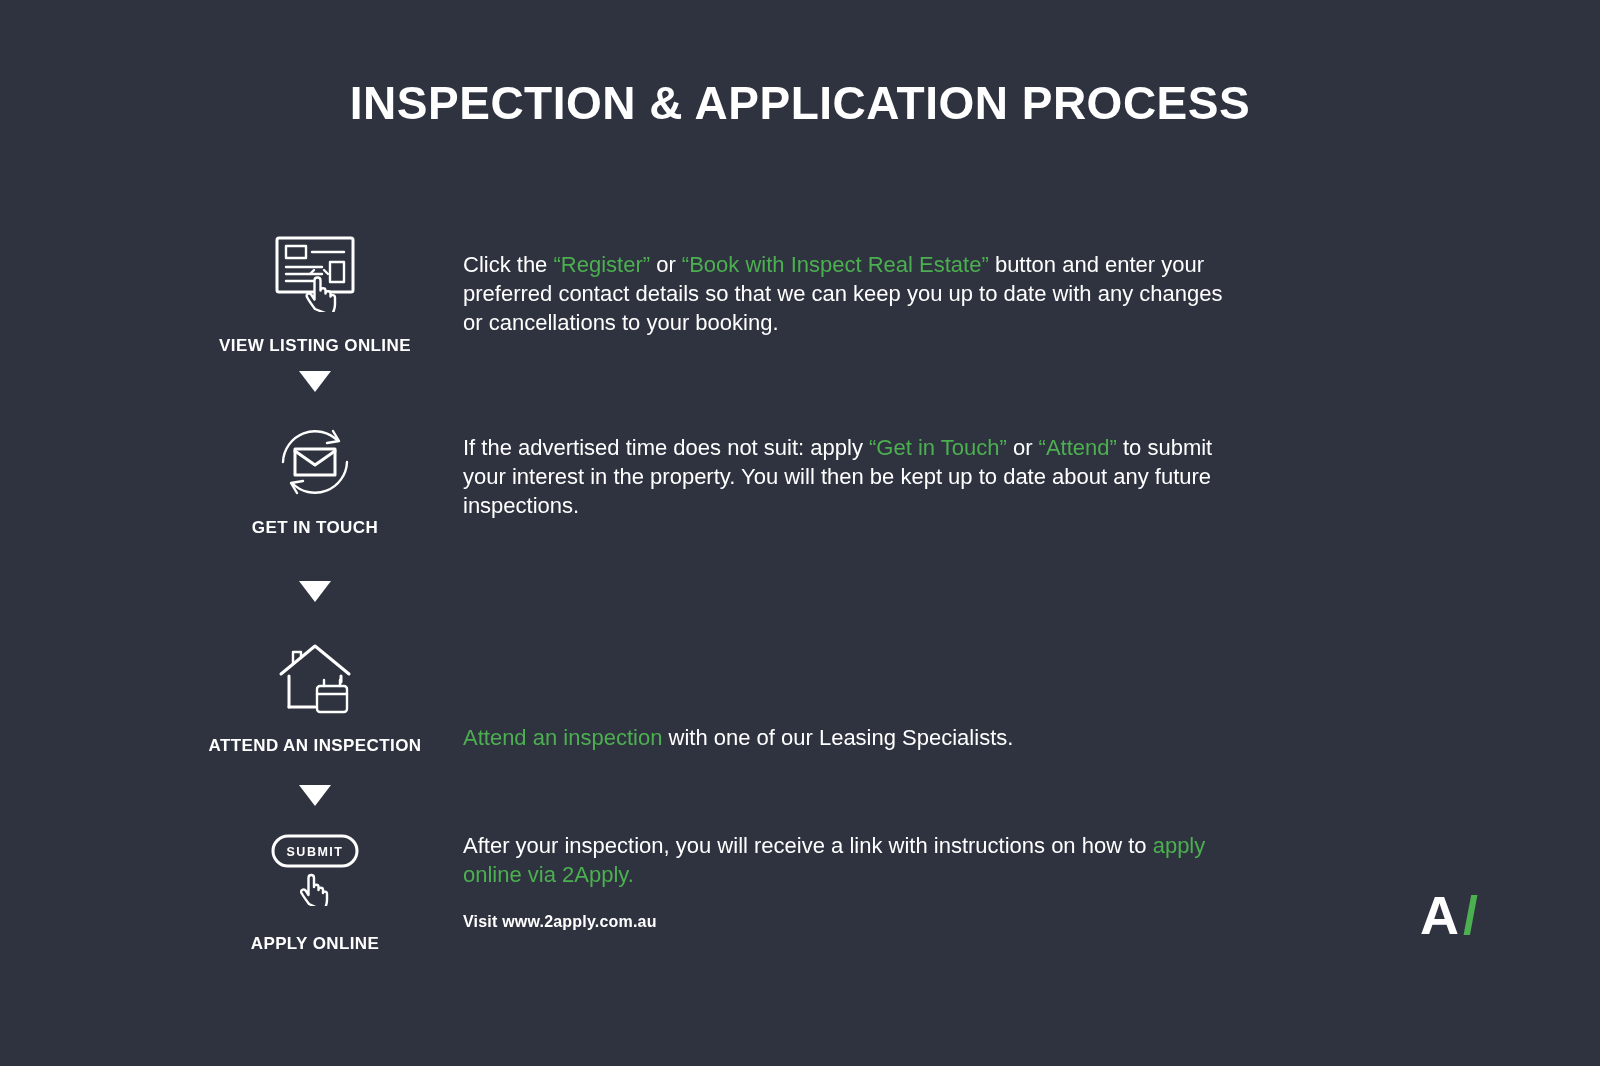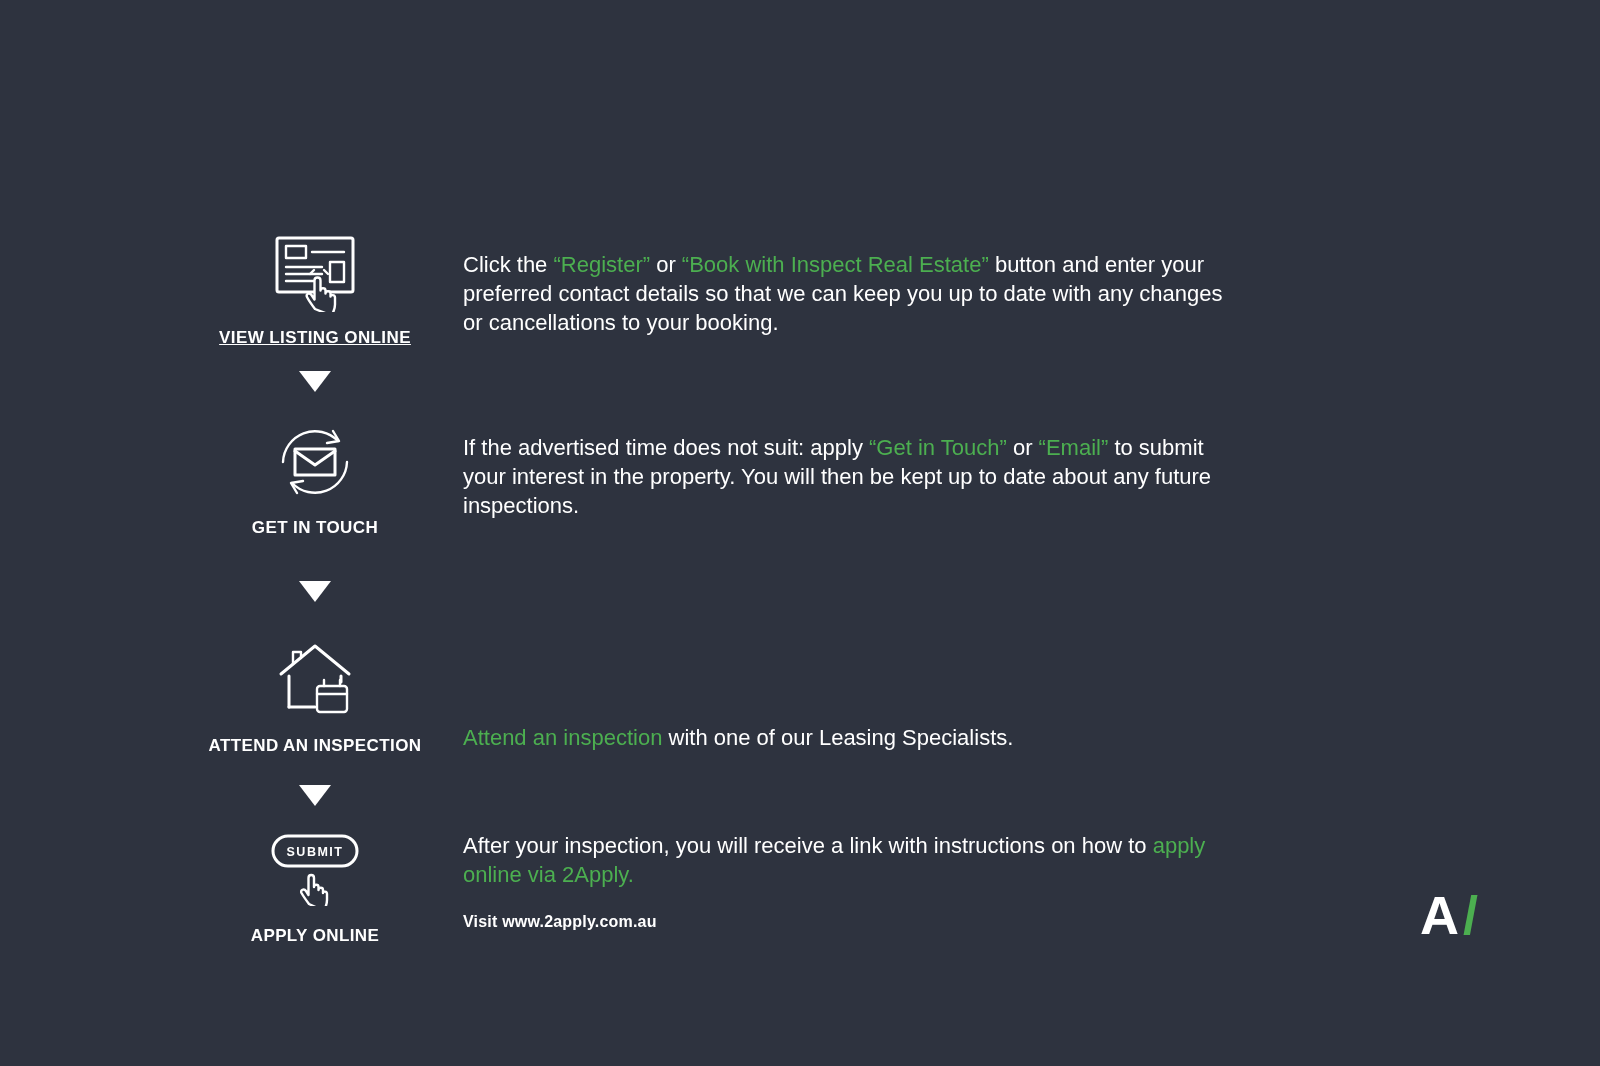--- a/index.html
+++ b/index.html
@@ -25,24 +25,24 @@
   }
   .step{
     position:absolute;left:165px;width:300px;
     text-align:center;
   }
   .step svg{display:block;margin:0 auto;}
   .step-label{
     font-size:17px;font-weight:bold;letter-spacing:0.4px;
     color:var(--text);
   }
-  .s1{top:228px;} .s1 .step-label{margin-top:16px;text-decoration:underline;}
+  .s1{top:228px;} .s1 .step-label{margin-top:24px;}
   .s2{top:416px;} .s2 .step-label{margin-top:10px;}
   .s3{top:632px;} .s3 .step-label{margin-top:20px;}
-  .s4{top:832px;} .s4 .step-label{margin-top:20px;}
+  .s4{top:832px;} .s4 .step-label{margin-top:28px;}
   .arrow{
     position:absolute;left:299px;
     width:0;height:0;
     border-left:16px solid transparent;
     border-right:16px solid transparent;
     border-top:21px solid var(--text);
   }
   .a1{top:371px;} .a2{top:581px;} .a3{top:785px;}
   .desc{
     position:absolute;left:463px;width:780px;
@@ -71,20 +71,21 @@
   .st{stroke:#ffffff;stroke-width:3;fill:none;stroke-linecap:round;stroke-linejoin:round;}
   .st2{stroke:#ffffff;stroke-width:2.4;fill:none;stroke-linecap:round;stroke-linejoin:round;}
   .bgfill{fill:var(--bg);}
   .svgtext{fill:#ffffff;font-family:"Liberation Sans",sans-serif;font-weight:bold;}
 </style>
 </head>
 <body>
 
 <div class="canvas">
 
+  <h1 class="page-title">INSPECTION &amp; APPLICATION PROCESS</h1>
 
   <div class="step s1">
     <svg width="82" height="84" viewBox="0 0 82 84">
       <rect class="st" x="3" y="10" width="76" height="54" rx="2"></rect>
       <rect class="st2" x="12" y="18" width="20" height="12"></rect>
       <line class="st2" x1="38" y1="24" x2="70" y2="24"></line>
       <line class="st2" x1="12" y1="39" x2="48" y2="39"></line>
       <line class="st2" x1="12" y1="46" x2="48" y2="46"></line>
       <line class="st2" x1="12" y1="53" x2="40" y2="53"></line>
       <rect class="st2" x="56" y="34" width="14" height="20"></rect>
@@ -137,21 +138,21 @@
       <rect class="st" x="8" y="4" width="84" height="30" rx="15"></rect>
       <text class="svgtext" x="50" y="24" text-anchor="middle" font-size="12.5" letter-spacing="1.5">SUBMIT</text>
       <g>
         <path class="st2" style="fill:var(--bg);" d="M44 72 c-3-4-5.5-7.5-7.5-11 c-1.5-3 2.5-5 4.5-2 l2.5 4 v-17 c0-4 5.5-4 5.5 0 v9 c0-3 4.5-3 4.5 0 v3 c0-3 4.5-3 4.5 0 v3 c0-2 4-2 4 1 v6 c0 4.5-1.5 7-3 11 z"></path>
       </g>
     </svg>
     <div class="step-label">APPLY ONLINE</div>
   </div>
 
   <p class="desc d1"><span>Click the </span><span class="accent">“Register”</span><span> or </span><span class="accent">“Book with Inspect Real Estate”</span><span> button and enter your preferred contact details so that we can keep you up to date with any changes or cancellations to your booking.</span></p>
-  <p class="desc d2"><span>If the advertised time does not suit: apply </span><span class="accent">“Get in Touch”</span><span> or </span><span class="accent">“Email”</span><span> to submit your interest in the property. You will then be kept up to date about any future inspections.</span></p>
+  <p class="desc d2"><span>If the advertised time does not suit: apply </span><span class="accent">“Get in Touch”</span><span> or </span><span class="accent">“Attend”</span><span> to submit your interest in the property. You will then be kept up to date about any future inspections.</span></p>
   <p class="desc d3"><span class="accent">Attend an inspection</span><span> with one of our Leasing Specialists.</span></p>
   <p class="desc d4"><span>After your inspection, you will receive a link with instructions on how to </span><span class="accent">apply online via 2Apply.</span></p>
 
   <div class="visit-note">Visit www.2apply.com.au</div>
 
   <div class="logo">
     <span>A</span>
     <span class="slash">/</span>
   </div>
 

